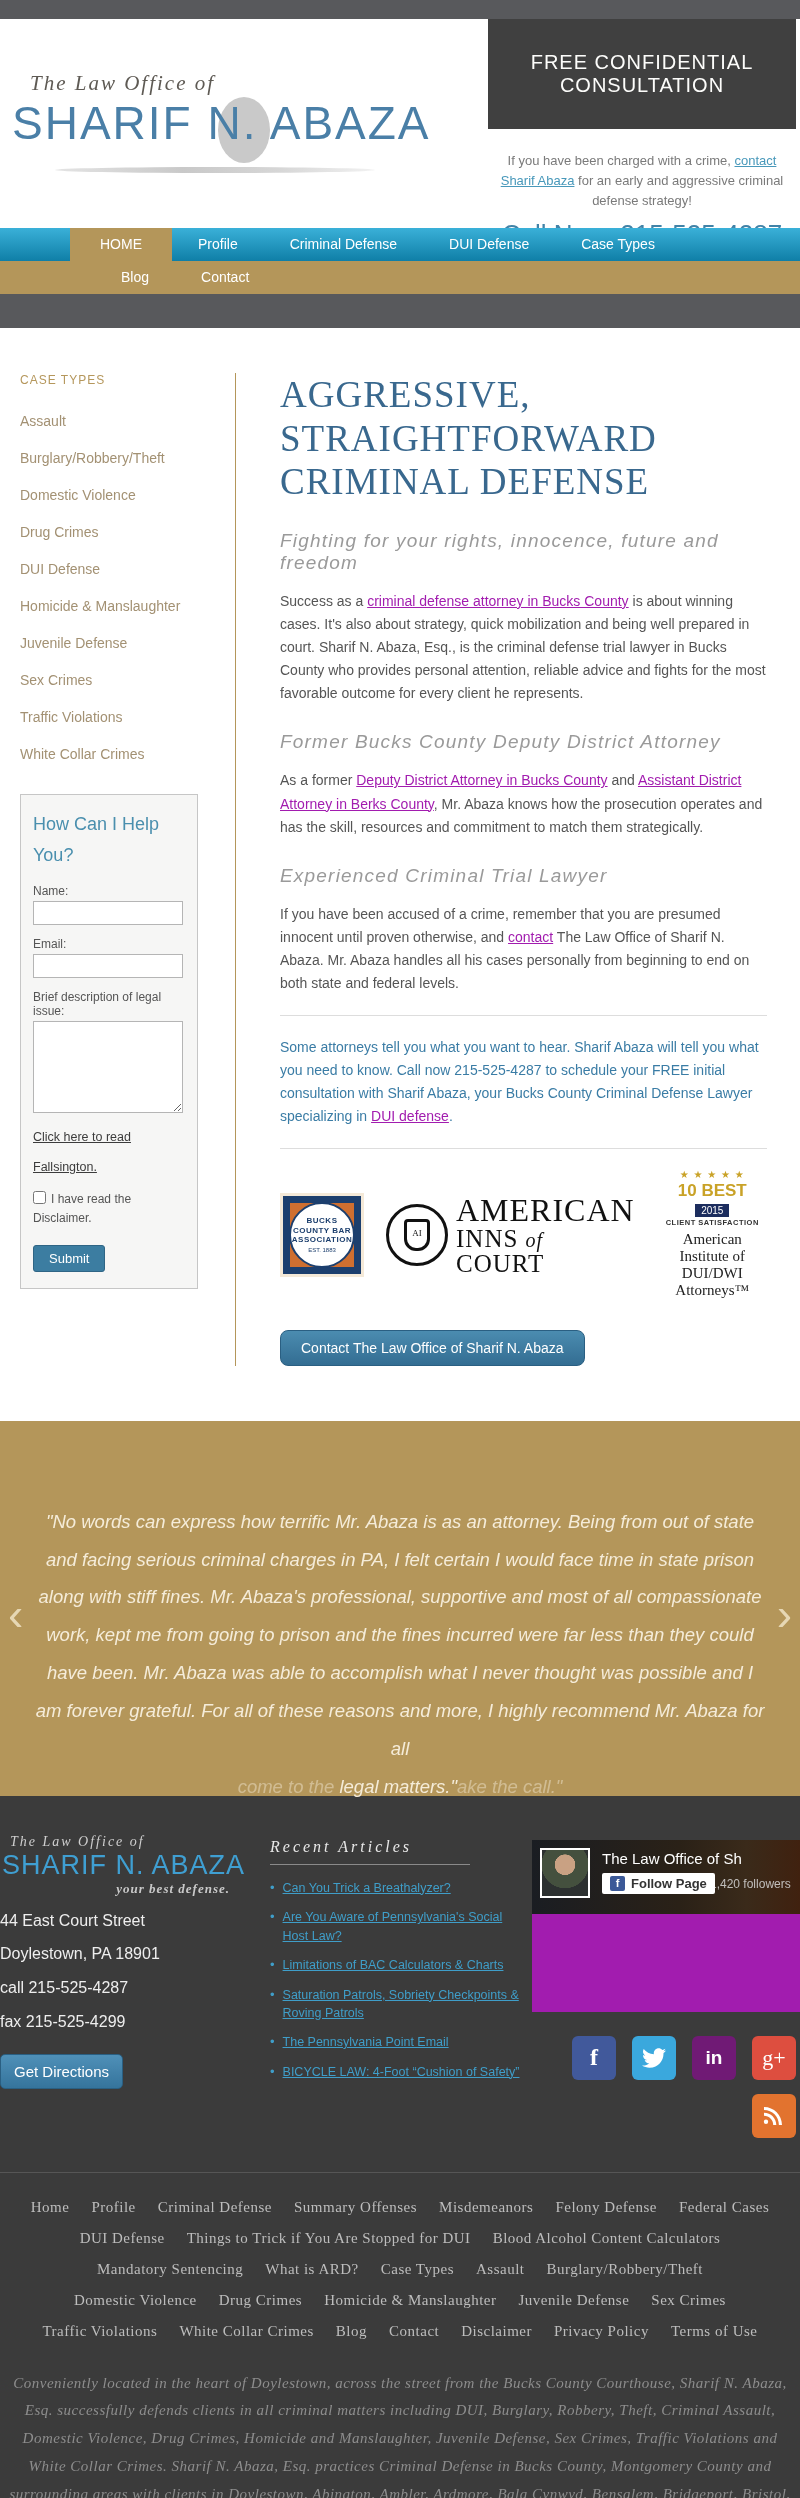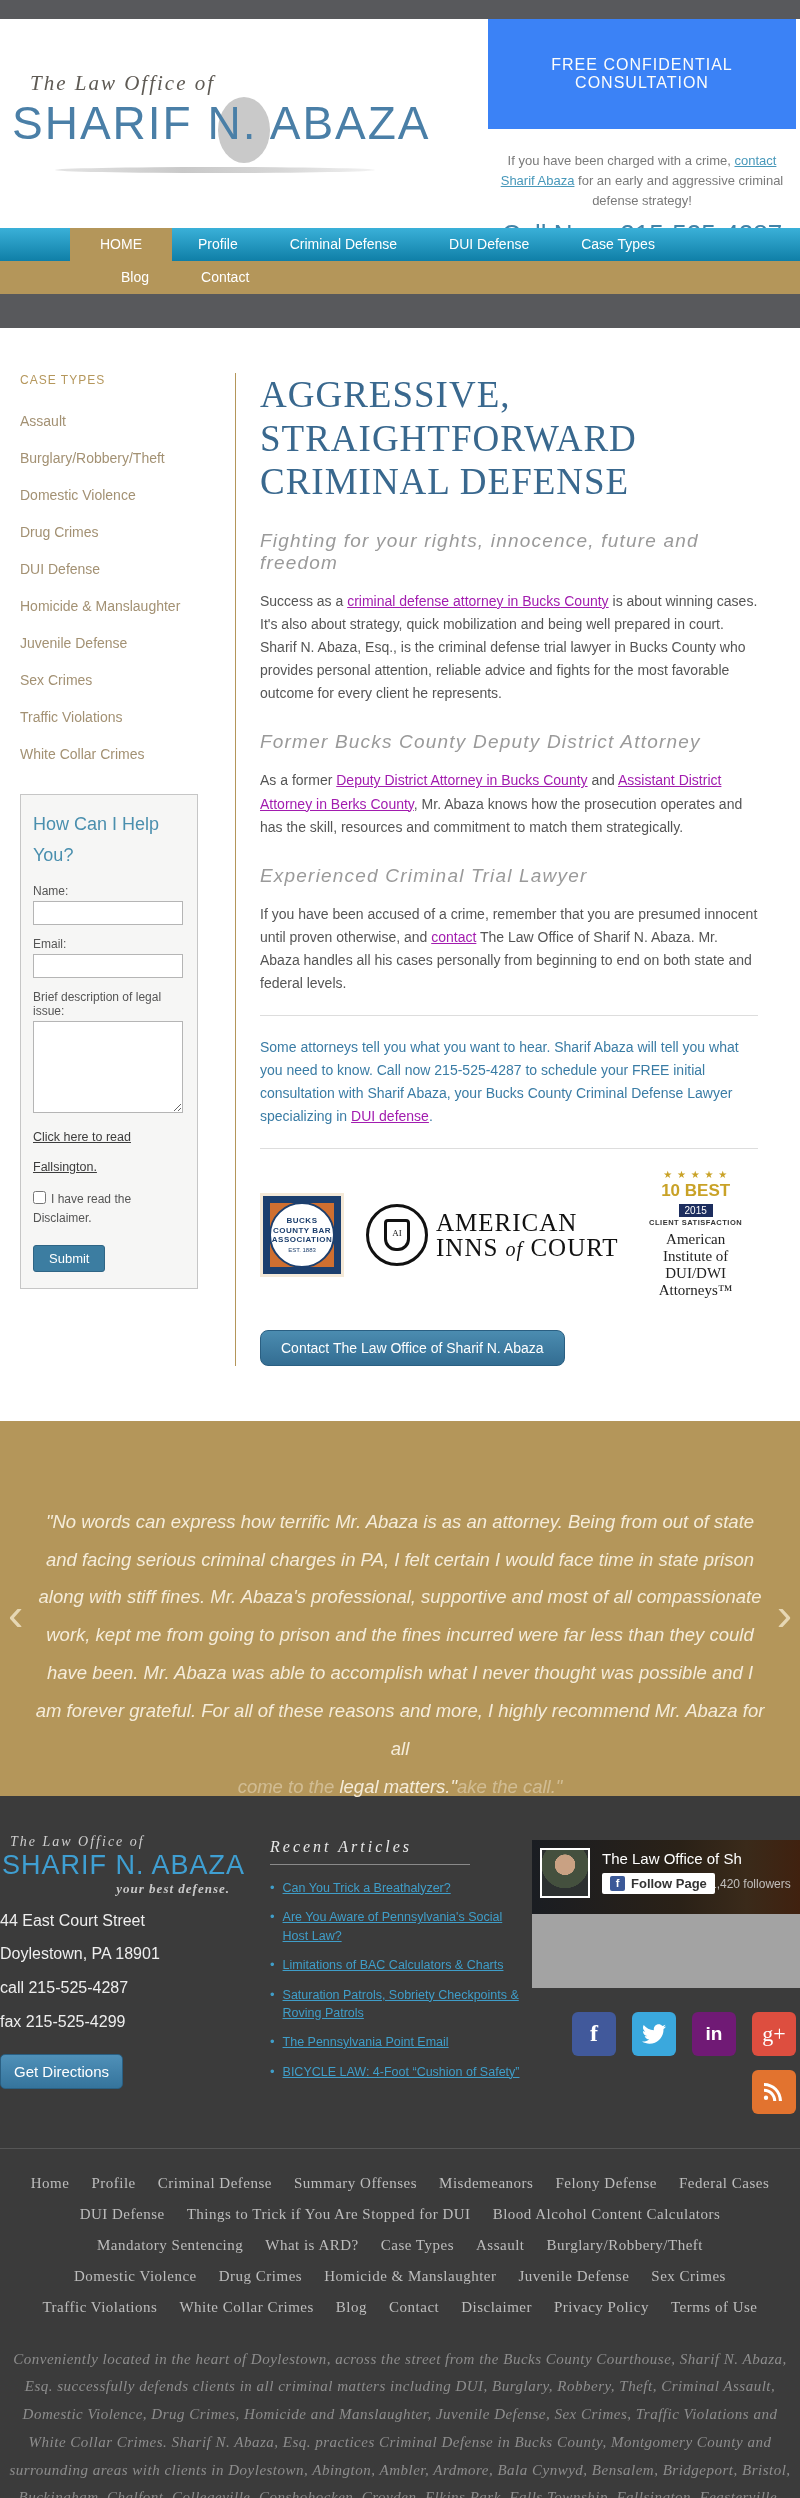--- a/index.html
+++ b/index.html
@@ -16,23 +16,23 @@
 
   
   .header { height:209px; background:#fff; display:flex; position:relative; }
   .logo-wrap { flex:1; padding:52px 0 0 12px; position:relative; }
   .logo-top { font-family:"Liberation Serif", serif; font-style:italic; color:#5e5a54; font-size:21px; letter-spacing:2px; padding-left:18px; }
   .logo-name { font-family:"Liberation Sans", sans-serif; color:#4a7fa7; font-size:46px; letter-spacing:2px; font-weight:400; position:relative; z-index:1; }
   .logo-oval { position:absolute; left:218px; top:78px; width:52px; height:66px; background:#c9c9c9; border-radius:50%; z-index:0; }
   .logo-swoosh { position:absolute; left:55px; top:148px; width:320px; height:6px; background:linear-gradient(90deg,#ddd,#bbb 40%,#ccc 70%,#eee); border-radius:50%; opacity:.8; }
   .header-right { width:312px; padding-right:4px; text-align:center; }
   .consult-banner {
-    background:#3b82f6; color:#fdfdfb; height:110px;
+    background:#404040; color:#fdfdfb; height:110px;
     display:flex; align-items:center; justify-content:center;
-    font-size:16px; letter-spacing:1px; padding:0 20px;
+    font-size:20px; letter-spacing:1px; padding:0 20px;
   }
   .header-intro { margin-top:22px; font-size:13px; color:#7a7a7a; line-height:1.55; padding:0 6px; }
   .header-intro a { color:#4898ba; text-decoration:underline; }
   .call-now { margin-top:8px; color:#4183a8; font-size:26px; }
   .emergency { margin-top:3px; color:#c32b30; font-size:15px; }
 
   
   .nav1 { height:33px; background:linear-gradient(#3ab0d8,#0f7fa7); display:flex; padding-left:70px; position:relative; }
   .nav1 .item { color:#fff; font-size:14px; line-height:33px; padding:0 26px; cursor:pointer; }
   .nav1 .item.active { background:#b4965a; padding:0 30px; }
@@ -50,42 +50,42 @@
   .help-form { margin-top:32px; width:178px; border:1px solid #c6c6c6; background:#f6f6f5; padding:14px 12px 16px 12px; }
   .help-title { color:#4a8fae; font-size:18px; line-height:1.7; font-weight:400; margin-bottom:14px; }
   .form-label { font-size:12px; color:#555; margin-bottom:3px; }
   .help-form input[type=text] { width:150px; height:24px; border:1px solid #b5b5b5; background:#fff; margin-bottom:12px; }
   .help-form textarea { width:150px; height:92px; border:1px solid #b5b5b5; background:#fff; resize:both; margin-bottom:14px; }
   .disclaimer-link { display:block; color:#3c3c3c; font-size:12.5px; text-decoration:underline; margin-bottom:16px; }
   .check-row { font-size:12px; color:#555; line-height:1.6; margin-bottom:16px; }
   .check-row input { vertical-align:-1px; margin-right:5px; }
   .submit-btn { background:#3c7da1; color:#fff; border:1px solid #2f6585; border-radius:3px; font-size:13px; padding:5px 15px; cursor:pointer; }
 
-  .article { flex:1; margin-left:28px; padding-left:24px; padding-right:30px; border-left:1px solid #b4965a; }
+  .article { flex:1; margin-left:28px; padding-left:44px; padding-right:30px; border-left:1px solid #b4965a; }
   .h1 { font-family:"Liberation Serif", serif; color:#39688e; font-size:37px; line-height:1.18; letter-spacing:1px; font-weight:400; margin-bottom:26px; }
   .subhead { font-style:italic; color:#9a9a9a; font-size:19px; font-weight:400; letter-spacing:1.2px; margin:26px 0 16px 0; }
   .article p { font-size:14px; line-height:1.65; color:#555; margin-bottom:14px; }
   .article a { color:#a21caf; text-decoration:underline; }
   .blue-para { color:#3a7ca5 !important; margin-top:20px; }
   .rule { border:none; border-top:1px solid #ddd; margin:20px 0; }
 
   
   .badges { display:flex; align-items:center; gap:22px; margin:14px 0 26px 0; }
   .badge-bcba { width:84px; height:84px; background:#cf6f30; position:relative; flex-shrink:0;
     box-shadow:inset 0 0 0 3px #f4e9d8, inset 0 0 0 10px #1c3f6e; display:flex; align-items:center; justify-content:center; }
   .bcba-circle { width:66px; height:66px; border-radius:50%; background:#fff; border:2px solid #1c3f6e;
     display:flex; flex-direction:column; align-items:center; justify-content:center; text-align:center; color:#1c3f6e; }
   .bcba-circle .l1 { font-size:8px; letter-spacing:.5px; line-height:1.2; font-weight:bold; }
   .bcba-circle .l2 { font-size:6px; margin-top:2px; }
   .badge-inns { display:flex; align-items:center; gap:8px; color:#111; }
   .inns-crest { width:62px; height:62px; border:3px solid #111; border-radius:50%; display:flex; align-items:center; justify-content:center; flex-shrink:0; }
   .inns-shield { width:26px; height:32px; background:#fff; border:3px solid #111; border-radius:4px 4px 12px 12px; position:relative; }
   .inns-shield:after { content:"AI"; position:absolute; left:0; right:0; top:6px; text-align:center; font-size:9px; font-family:"Liberation Serif", serif; }
   .inns-text { font-family:"Liberation Serif", serif; line-height:1; }
-  .inns-text .t1 { font-size:25px; letter-spacing:1px; }
+  .inns-text .t1 { font-size:32px; letter-spacing:1px; }
   .inns-text .t2 { font-size:25px; letter-spacing:1px; }
   .inns-text .of { font-style:italic; font-size:20px; }
   .badge-tenbest { text-align:center; line-height:1.15; width:110px; }
   .tb-row1 { color:#c9a227; font-weight:bold; font-size:17px; }
   .tb-stars { color:#c9a227; font-size:10px; letter-spacing:1px; }
   .tb-year { display:inline-block; background:#1c2d5e; color:#fff; font-size:10px; padding:1px 6px; margin:2px 0; }
   .tb-cs { font-size:7.5px; color:#333; letter-spacing:.5px; font-weight:bold; }
   .tb-inst { font-family:"Liberation Serif", serif; font-size:15px; color:#222; margin-top:3px; }
 
   .contact-cta { display:inline-block; background:linear-gradient(#4b8cb0,#336d92); color:#fff; font-size:14px;
@@ -108,21 +108,21 @@
   .f-tagline { font-family:"Liberation Serif", serif; font-style:italic; font-weight:bold; color:#c9c9c9; font-size:13px; text-align:right; width:230px; letter-spacing:1px; margin-bottom:14px; }
   .f-addr { font-size:16px; color:#eee; line-height:1.3; margin-bottom:13px; }
   .directions-btn { display:inline-block; background:linear-gradient(#4f90b8,#35749c); border:1px solid #2a5f82; border-radius:5px;
     color:#fff; font-size:15px; padding:8px 13px; margin-top:8px; cursor:pointer; }
   .f-col2 { width:250px; flex-shrink:0; padding-top:4px; }
   .ra-head { font-family:"Liberation Serif", serif; font-style:italic; color:#e8e8e8; font-size:16px; letter-spacing:3px; padding-bottom:8px; border-bottom:1px solid #8a8a8a; margin-bottom:14px; width:200px; }
   .ra-item { display:flex; gap:8px; margin-bottom:11px; font-size:12.5px; line-height:1.45; }
   .ra-bullet { color:#3f9ec9; font-size:13px; }
   .ra-item a { color:#3f9ec9; text-decoration:underline; }
   .f-col3 { flex:1; padding:6px 16px 0 12px; }
-  .fb-widget { width:268px; height:148px; background:#a3a3a3; margin-left:auto; }
+  .fb-widget { width:268px; height:172px; background:#a21caf; margin-left:auto; }
   .fb-strip { height:74px; background:linear-gradient(90deg,#1a1d22 0%,#2a2117 55%,#3a2a1a 80%,#40210f 100%); position:relative; overflow:hidden; }
   .fb-avatar { position:absolute; left:8px; top:8px; width:50px; height:50px; border:2px solid #fff;
     background:radial-gradient(circle at 50% 32%, #c9a183 0 26%, #44503e 27% 60%, #2c3030 61%); }
   .fb-title { position:absolute; left:70px; top:10px; color:#fff; font-size:15px; white-space:nowrap; }
   .fb-follow { position:absolute; left:70px; top:33px; background:#fff; border-radius:2px; padding:3px 8px; font-size:13px; font-weight:bold; color:#333; display:flex; align-items:center; gap:6px; cursor:pointer; }
   .fb-f { display:inline-block; width:15px; height:15px; background:#3b5998; color:#fff; font-weight:bold; font-size:11px; text-align:center; line-height:15px; border-radius:2px; }
   .fb-followers { position:absolute; left:178px; top:37px; color:#d8d8d8; font-size:12px; opacity:.85; white-space:nowrap; }
   .social-row { display:flex; gap:16px; justify-content:flex-end; margin:24px 4px 0 0; }
   .soc { width:44px; height:44px; border-radius:6px; display:flex; align-items:center; justify-content:center; color:#fff; cursor:pointer; }
   .soc-fb { background:#41599b; font-size:24px; font-family:"Liberation Serif", serif; font-weight:bold; }

